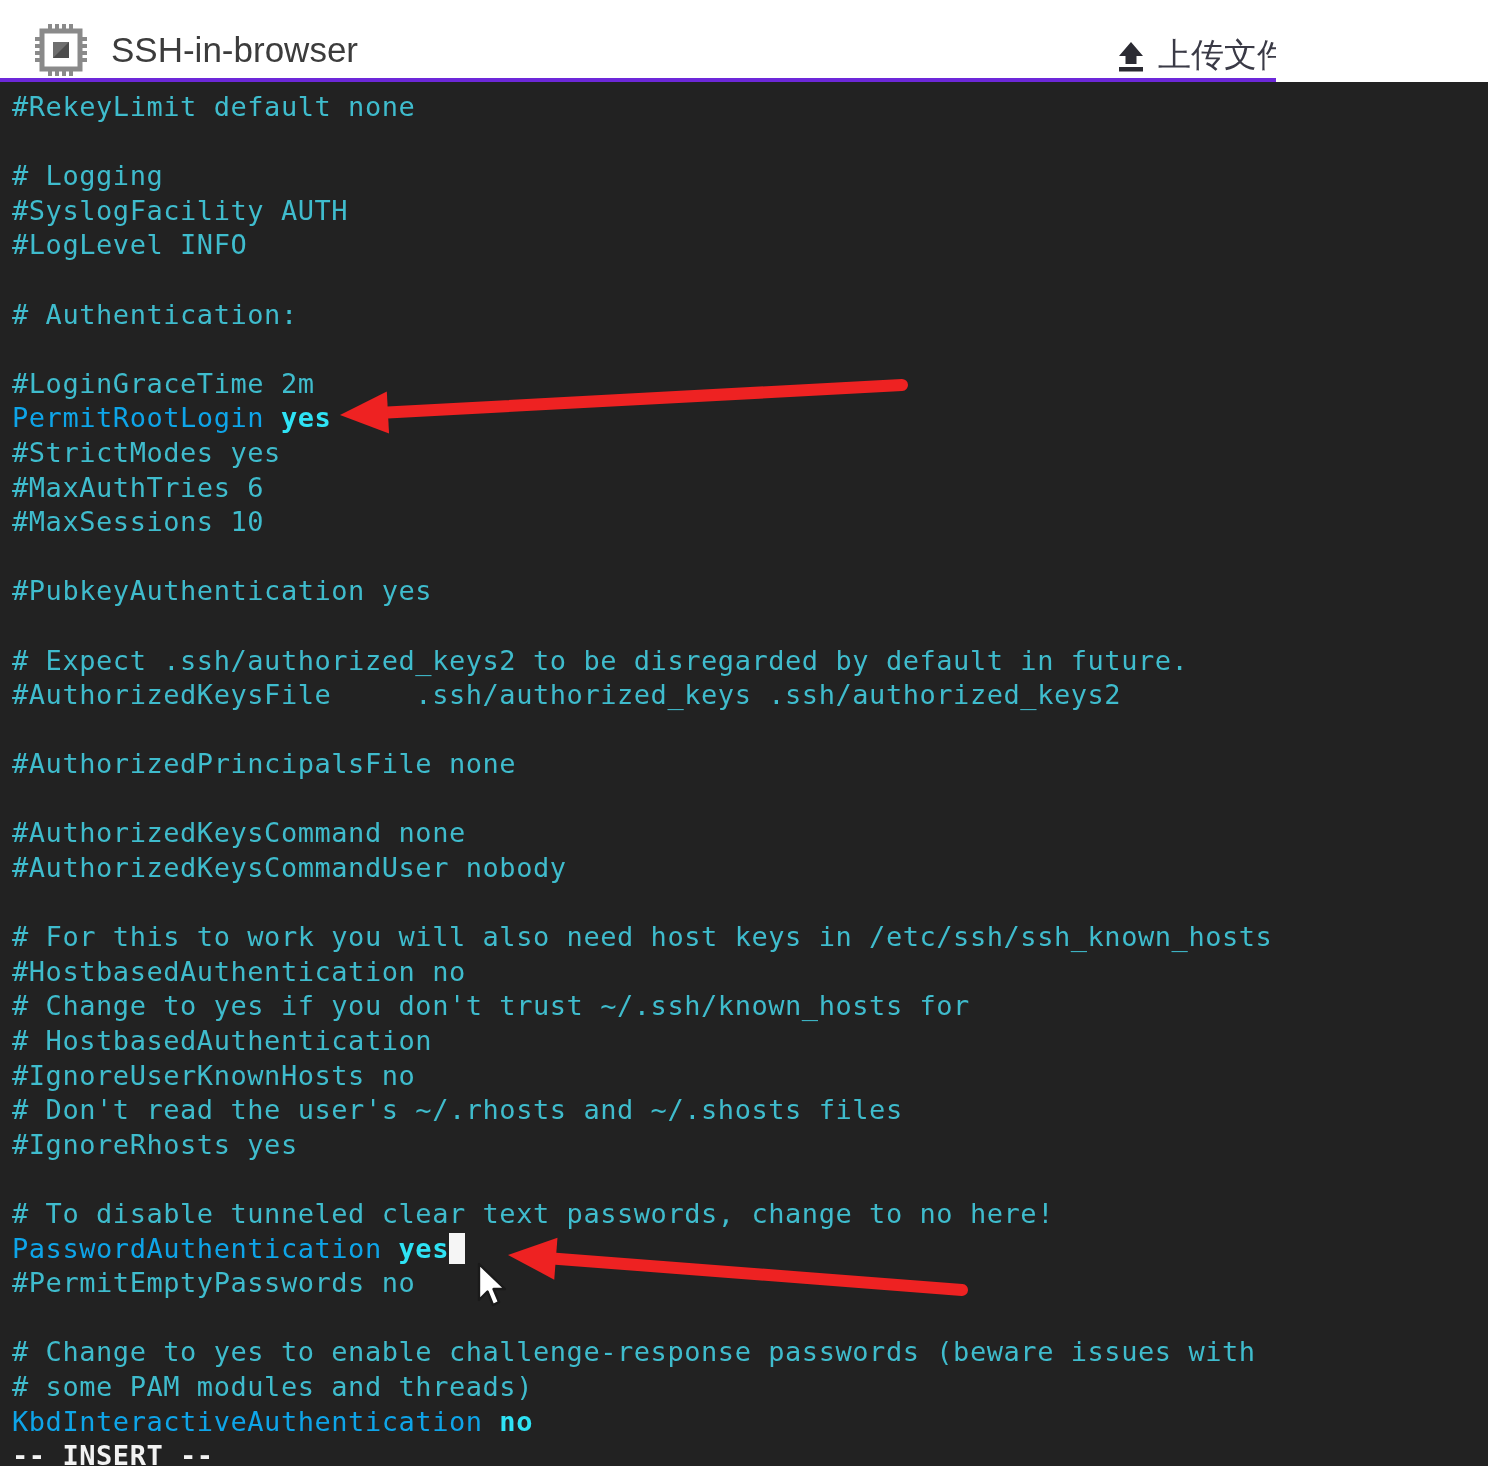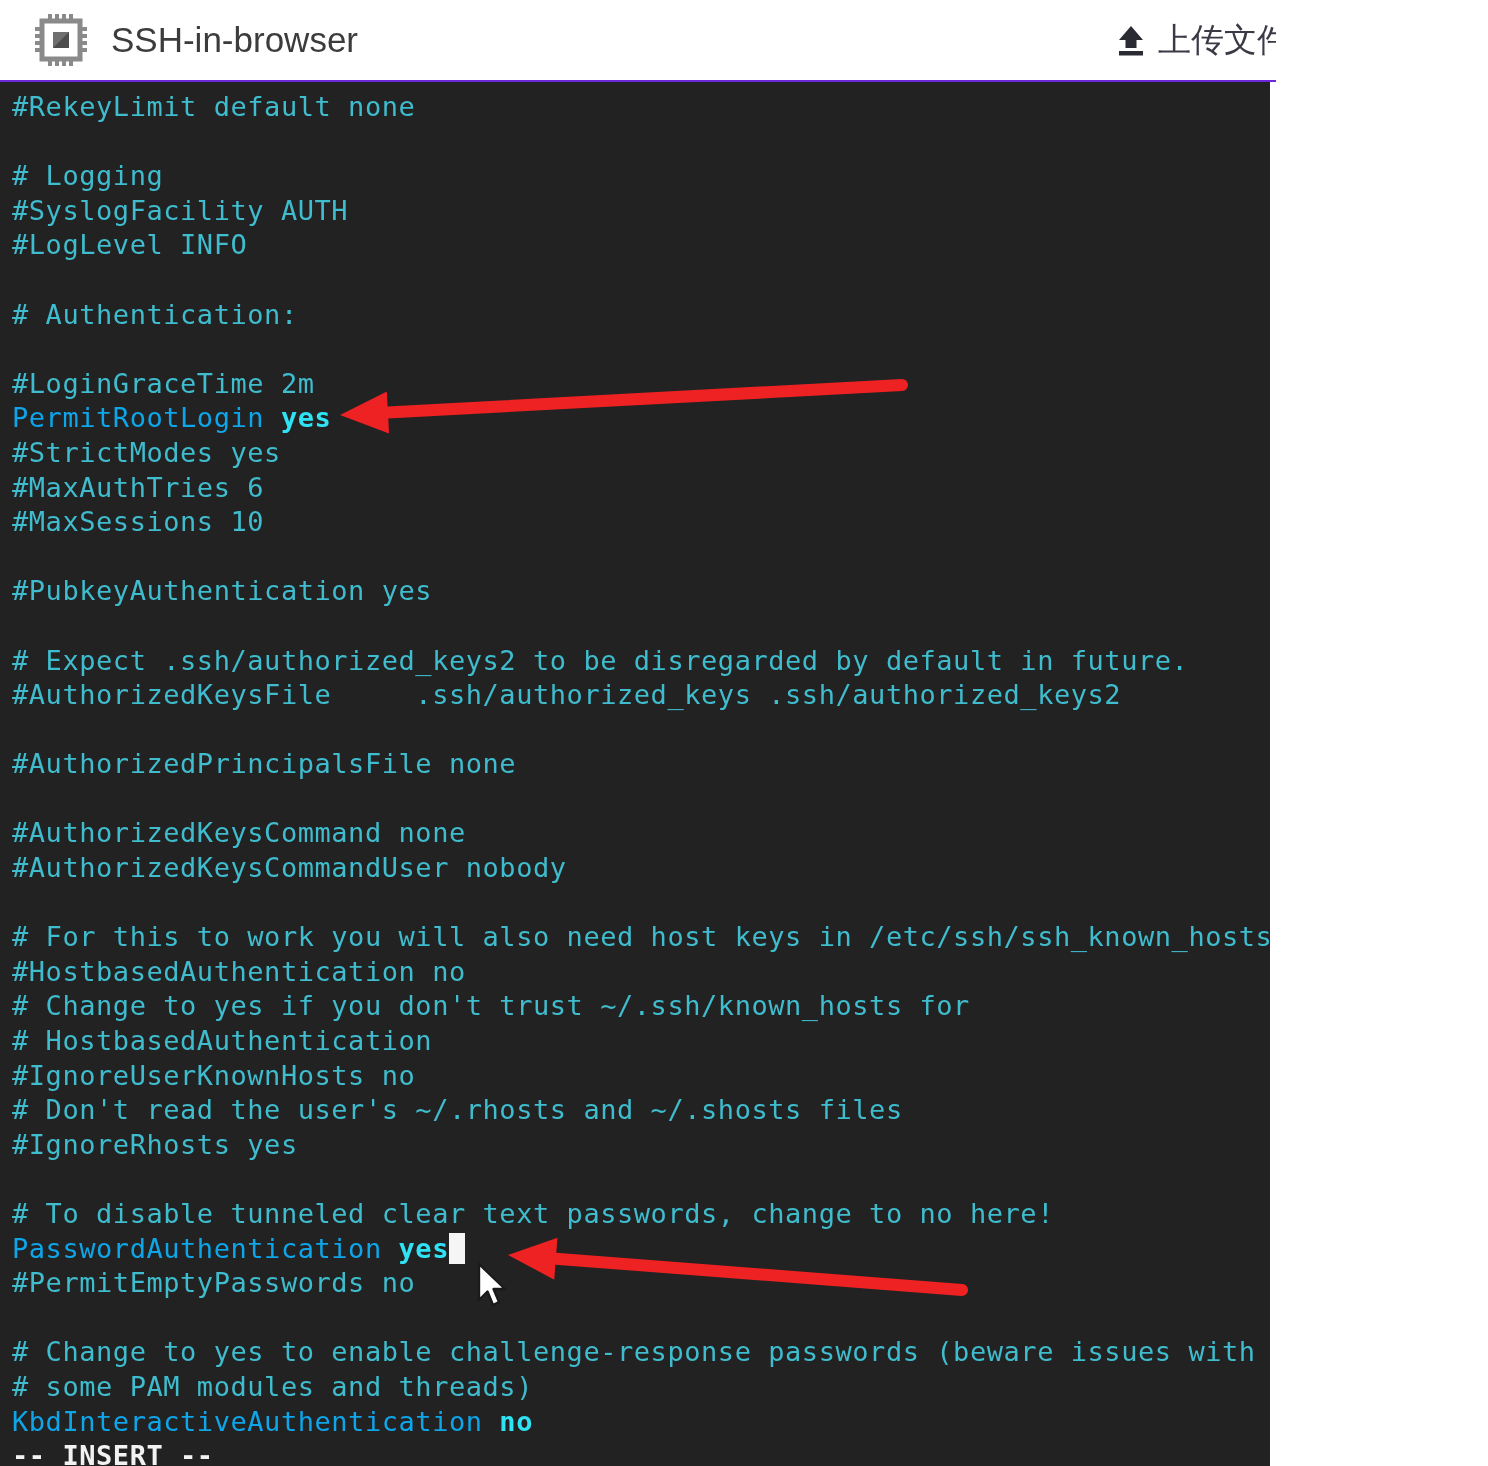--- a/index.html
+++ b/index.html
@@ -15,24 +15,24 @@
     font-family: "Liberation Sans", sans-serif;
   }
 
   
   #app-header {
     position: absolute;
     left: 0; top: 0;
     width: 1276px;
     height: 82px;
     background: #ffffff;
-    border-bottom: 2px solid #6d28d9;
+    border-bottom: 4px solid #6d28d9;
     box-sizing: border-box;
     display: flex;
-    align-items: center;
+    align-items: flex-end;
     overflow: hidden;
   }
   #brand {
     display: flex;
     align-items: center;
     margin-left: 33px;
   }
   #chip-icon {
     width: 56px;
     height: 56px;
@@ -68,21 +68,21 @@
     margin-left: 10px;
     font-family: "Liberation Sans", sans-serif;
     white-space: nowrap;
   }
 
   
   #terminal {
     position: absolute;
     left: 0;
     top: 82px;
-    width: 1270px;
+    width: 1488px;
     height: 1384px;
     background: #222222;
     overflow: hidden;
   }
   #term-lines {
     position: absolute;
     left: 12px;
     top: 8px;
     width: 1480px;
     font-family: "DejaVu Sans Mono", "Liberation Mono", monospace;

